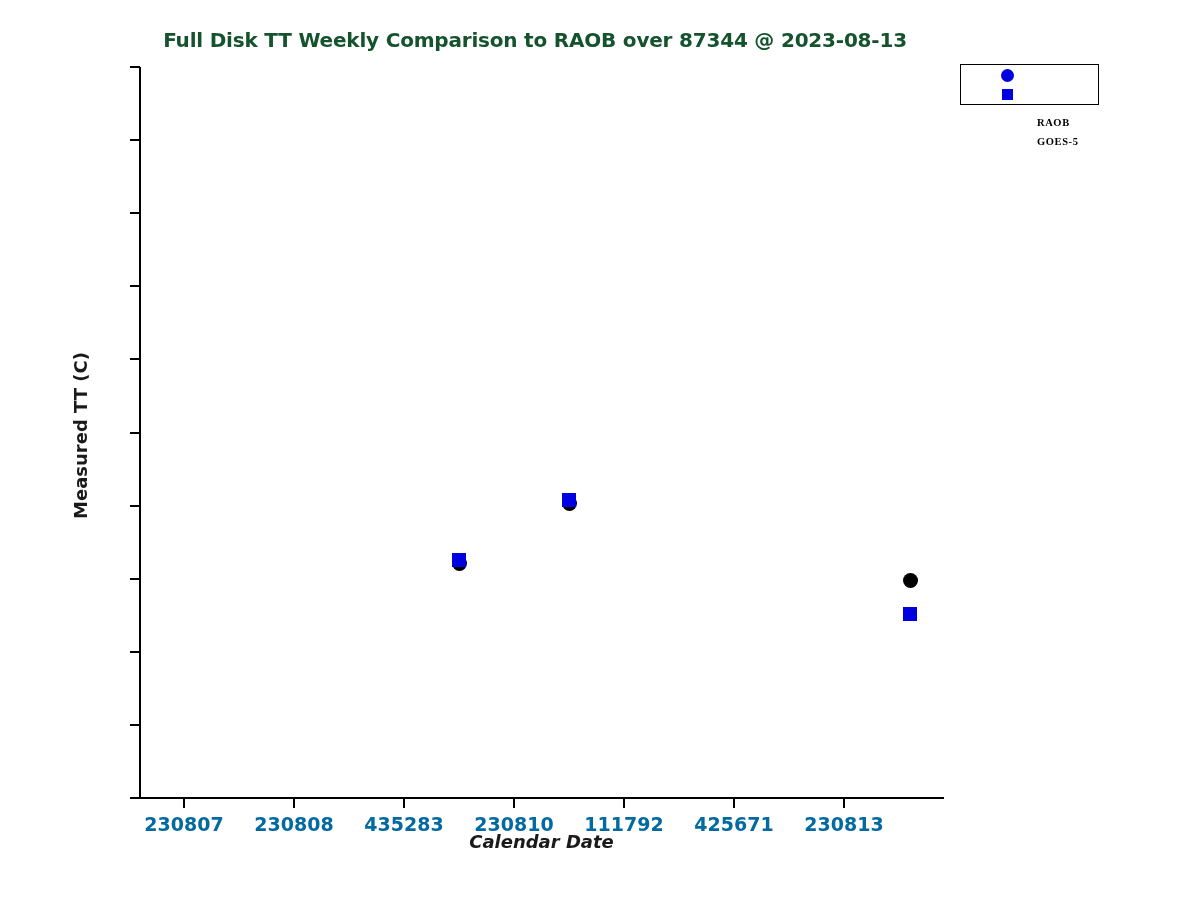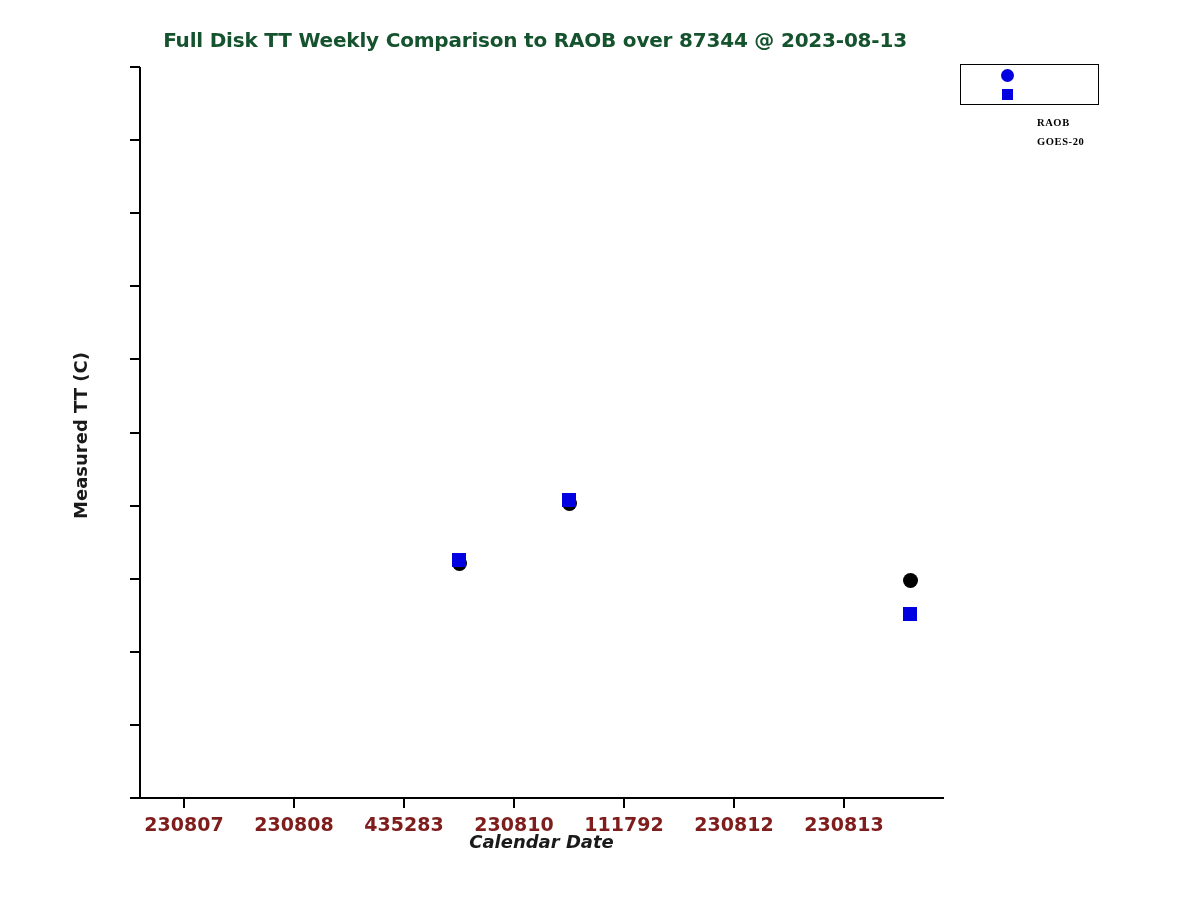--- a/index.html
+++ b/index.html
@@ -73,21 +73,21 @@
     background: #000000;
   }
   .xlabel {
     position: absolute;
     top: 748px;
     width: 160px;
     margin-left: -80px;
     text-align: center;
     font-size: 19px;
     font-weight: bold;
-    color: #7f1d1d;
+    color: #0369a1;
     line-height: 1;
     font-family: "DejaVu Sans", sans-serif;
   }
   
   #axis-title-x {
     position: absolute;
     left: 140px;
     top: 831px;
     width: 803px;
     text-align: center;
@@ -201,21 +201,21 @@
         <div class="xlabel" style="left: 44px;">230807</div>
         <div class="tick-x" style="left: 153px;"></div>
         <div class="xlabel" style="left: 154px;">230808</div>
         <div class="tick-x" style="left: 263px;"></div>
         <div class="xlabel" style="left: 264px;">435283</div>
         <div class="tick-x" style="left: 373px;"></div>
         <div class="xlabel" style="left: 374px;">230810</div>
         <div class="tick-x" style="left: 483px;"></div>
         <div class="xlabel" style="left: 484px;">111792</div>
         <div class="tick-x" style="left: 593px;"></div>
-        <div class="xlabel" style="left: 594px;">230812</div>
+        <div class="xlabel" style="left: 594px;">425671</div>
         <div class="tick-x" style="left: 703px;"></div>
         <div class="xlabel" style="left: 704px;">230813</div>
       </div>
     <div id="data-points">
         <div class="marker circle" style="left: 319px; top: 496.349px; background: rgb(0, 0, 0);"></div>
         <div class="marker circle" style="left: 429px; top: 436.407px; background: rgb(0, 0, 0);"></div>
         <div class="marker circle" style="left: 770px; top: 513.162px; background: rgb(0, 0, 0);"></div>
         <div class="marker square" style="left: 319px; top: 492.694px; background: rgb(0, 0, 224);"></div>
         <div class="marker square" style="left: 429px; top: 432.752px; background: rgb(0, 0, 224);"></div>
         <div class="marker square" style="left: 770px; top: 546.788px; background: rgb(0, 0, 224);"></div>
@@ -225,17 +225,17 @@
   <div id="axis-title-x">Calendar Date</div>
   <div id="axis-title-y">Measured TT (C)</div>
 
   <div id="legend">
       <div class="legend-row" style="top: 1px;">
         <div class="legend-marker circle" style="background: rgb(0, 0, 224);"></div>
         <div class="legend-text">RAOB</div>
       </div>
       <div class="legend-row" style="top: 20px;">
         <div class="legend-marker square" style="background: rgb(0, 0, 224);"></div>
-        <div class="legend-text">GOES-20</div>
+        <div class="legend-text">GOES-5</div>
       </div>
     </div>
 
 </div>
 
 </body></html>

